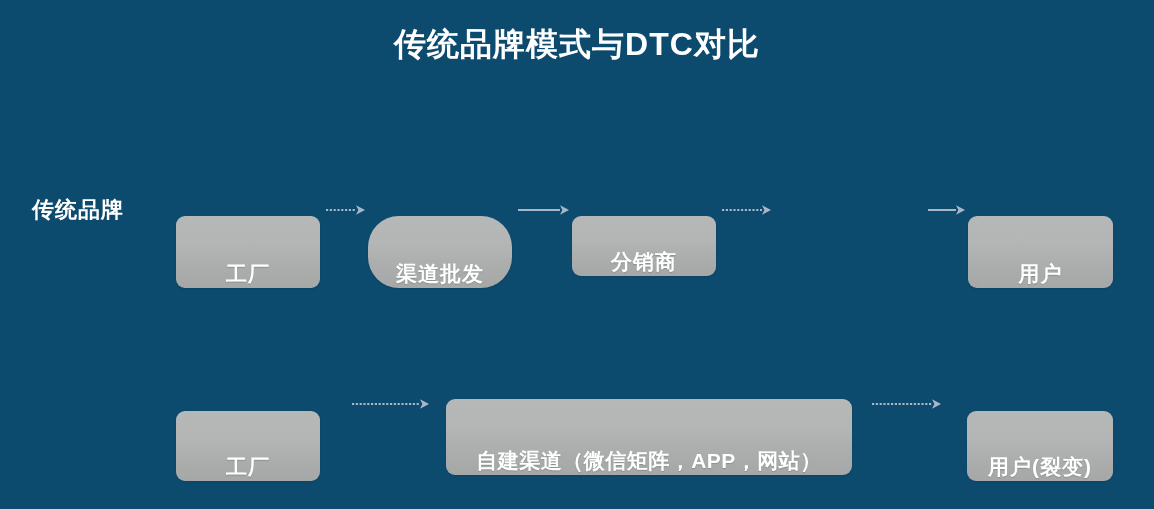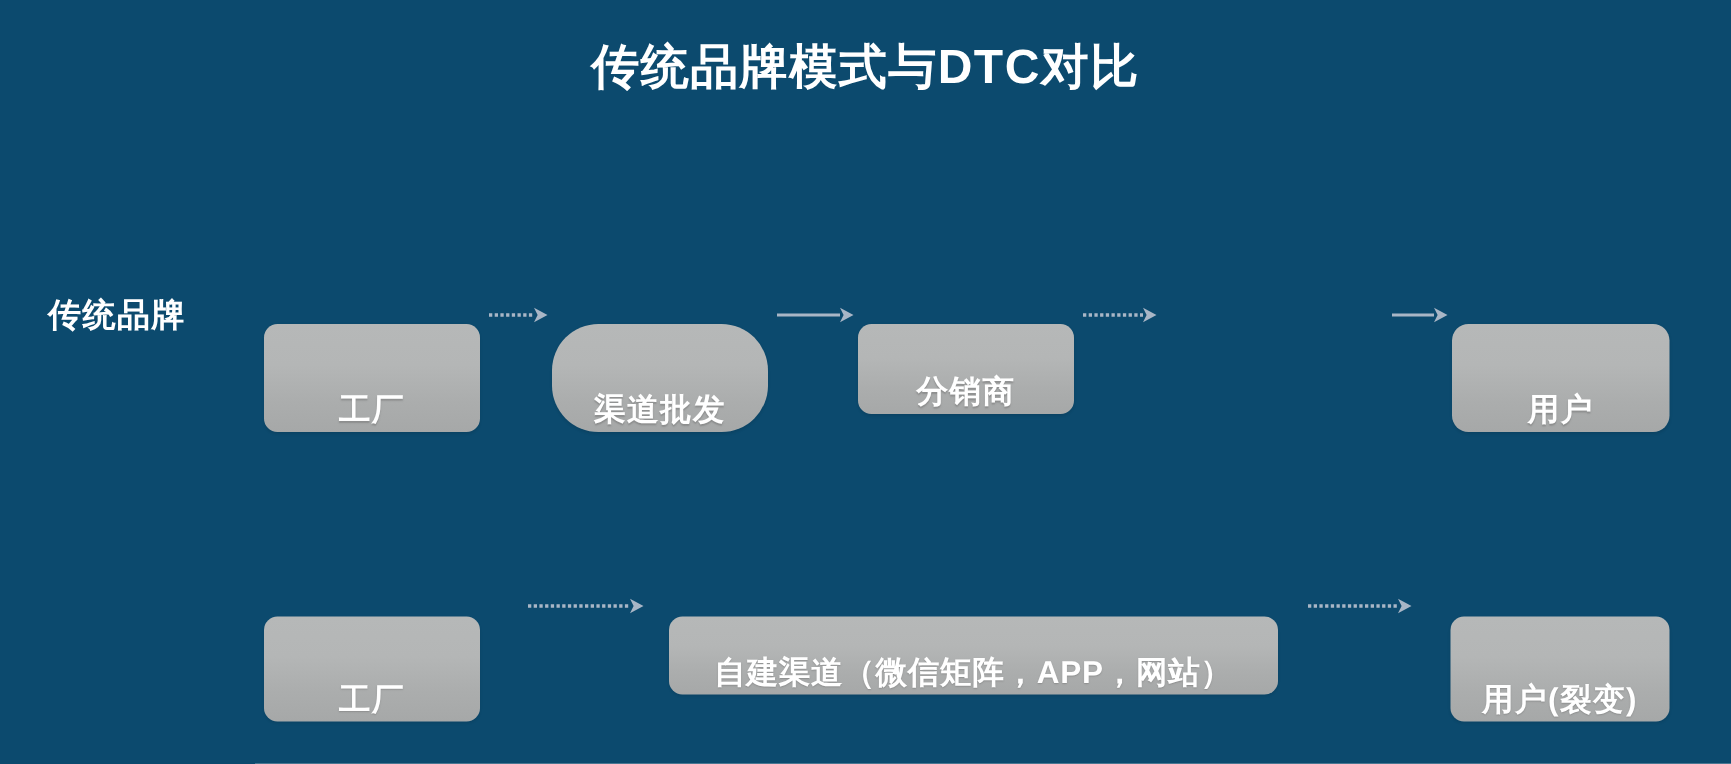--- a/index.html
+++ b/index.html
@@ -124,37 +124,37 @@
   </div>
 
 
   <div class="arrow" style="left:928px; top:202px; width:38px;">
     <svg width="38" height="16" viewBox="0 0 38 16">
       <line x1="0" y1="8" x2="28" y2="8" stroke="#A9B6C6" stroke-width="2"></line>
       <path d="M28 3.2 L37 8 L28 12.8 L30.4 8 Z" fill="#A9B6C6"></path>
     </svg>
   </div>
 
-  <div class="flow-box" style="left:968px; top:174px; width:145px; height:72px;border-radius:11px;">
+  <div class="flow-box" style="left:968px; top:174px; width:145px; height:72px;">
     <span class="flow-box-label">用户</span>
   </div>
 
 
   <div class="flow-box" style="left:176px; top:369px; width:144px; height:70px;">
     <span class="flow-box-label">工厂</span>
   </div>
 
   <div class="arrow" style="left:352px; top:396px; width:78px;">
     <svg width="78" height="16" viewBox="0 0 78 16">
       <line x1="0" y1="8" x2="68" y2="8" stroke="#A9B6C6" stroke-width="2.2" stroke-dasharray="2.2 1.6"></line>
       <path d="M68 3.2 L77 8 L68 12.8 L70.4 8 Z" fill="#A9B6C6"></path>
     </svg>
   </div>
 
-  <div class="flow-box wide" style="left:446px; top:369px; width:406px; height:52px;">
+  <div class="flow-box wide" style="left:446px; top:357px; width:406px; height:76px;">
     <span class="flow-box-label">自建渠道（微信矩阵，APP，网站）</span>
   </div>
 
   <div class="arrow" style="left:872px; top:396px; width:70px;">
     <svg width="70" height="16" viewBox="0 0 70 16">
       <line x1="0" y1="8" x2="60" y2="8" stroke="#A9B6C6" stroke-width="2.2" stroke-dasharray="2.2 1.6"></line>
       <path d="M60 3.2 L69 8 L60 12.8 L62.4 8 Z" fill="#A9B6C6"></path>
     </svg>
   </div>
 

